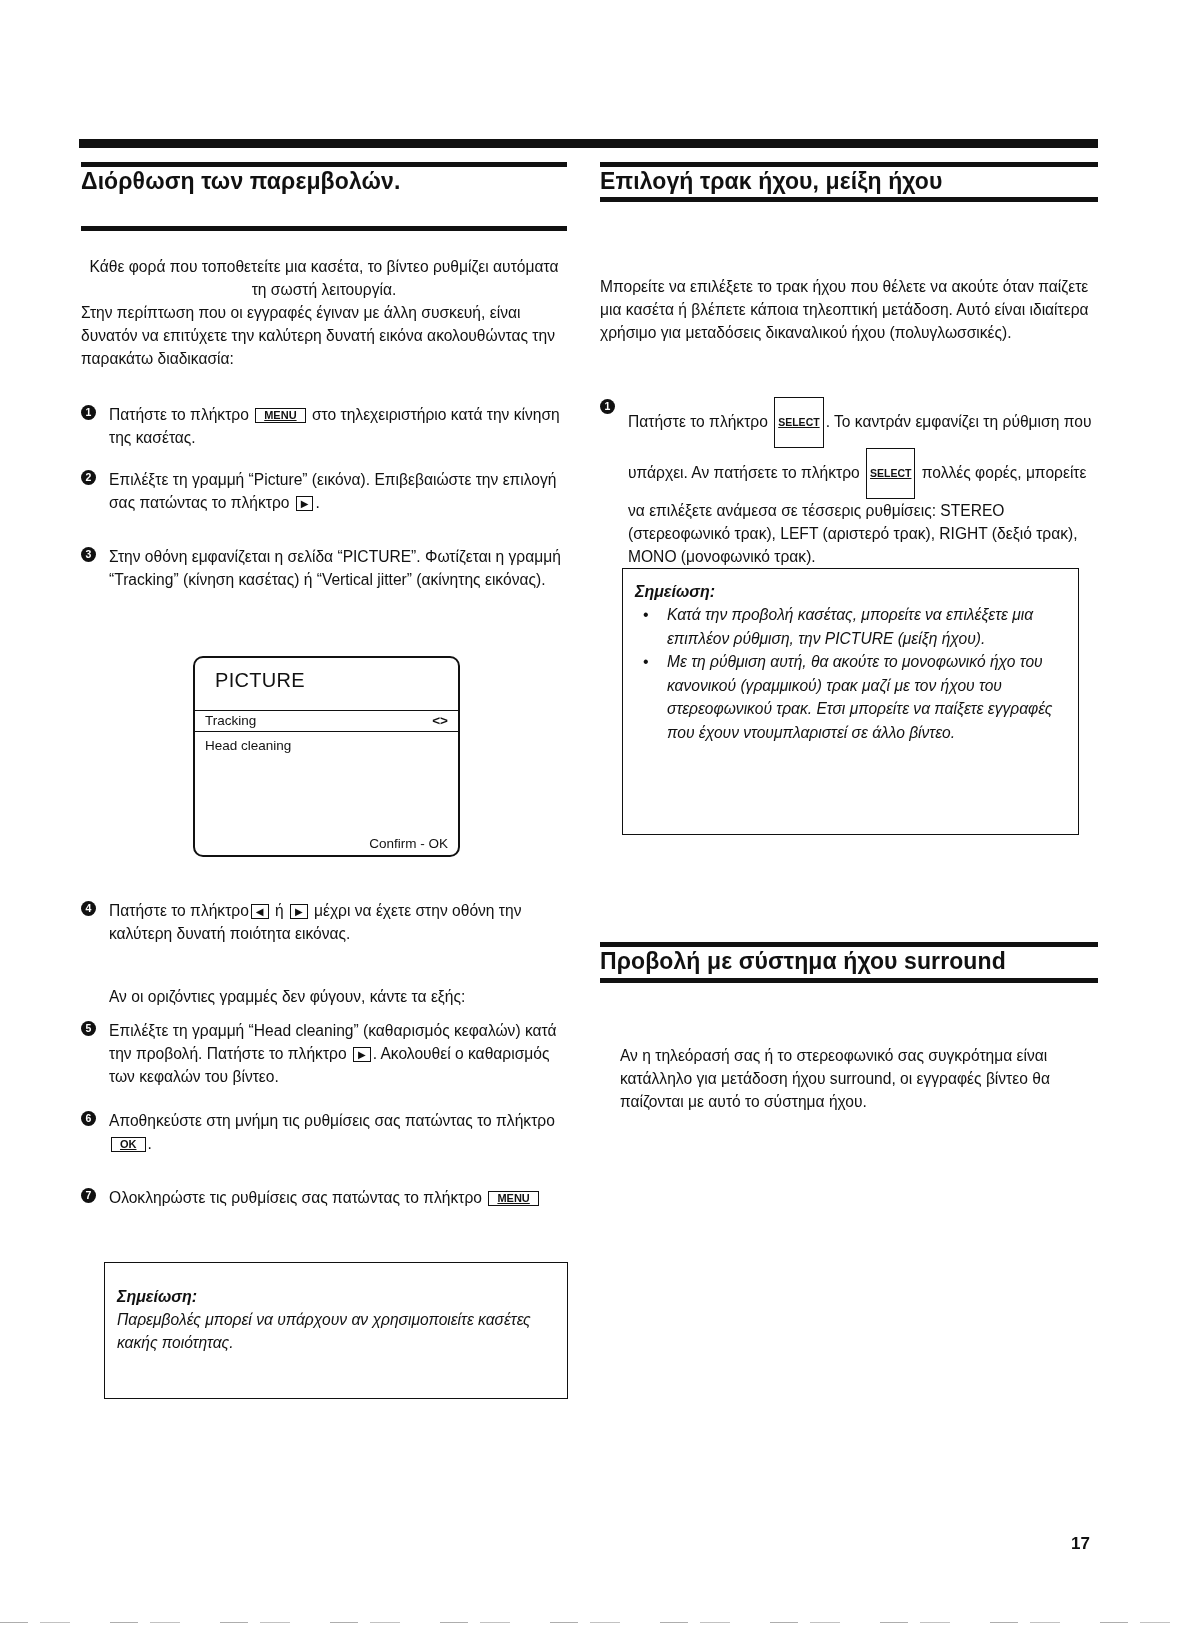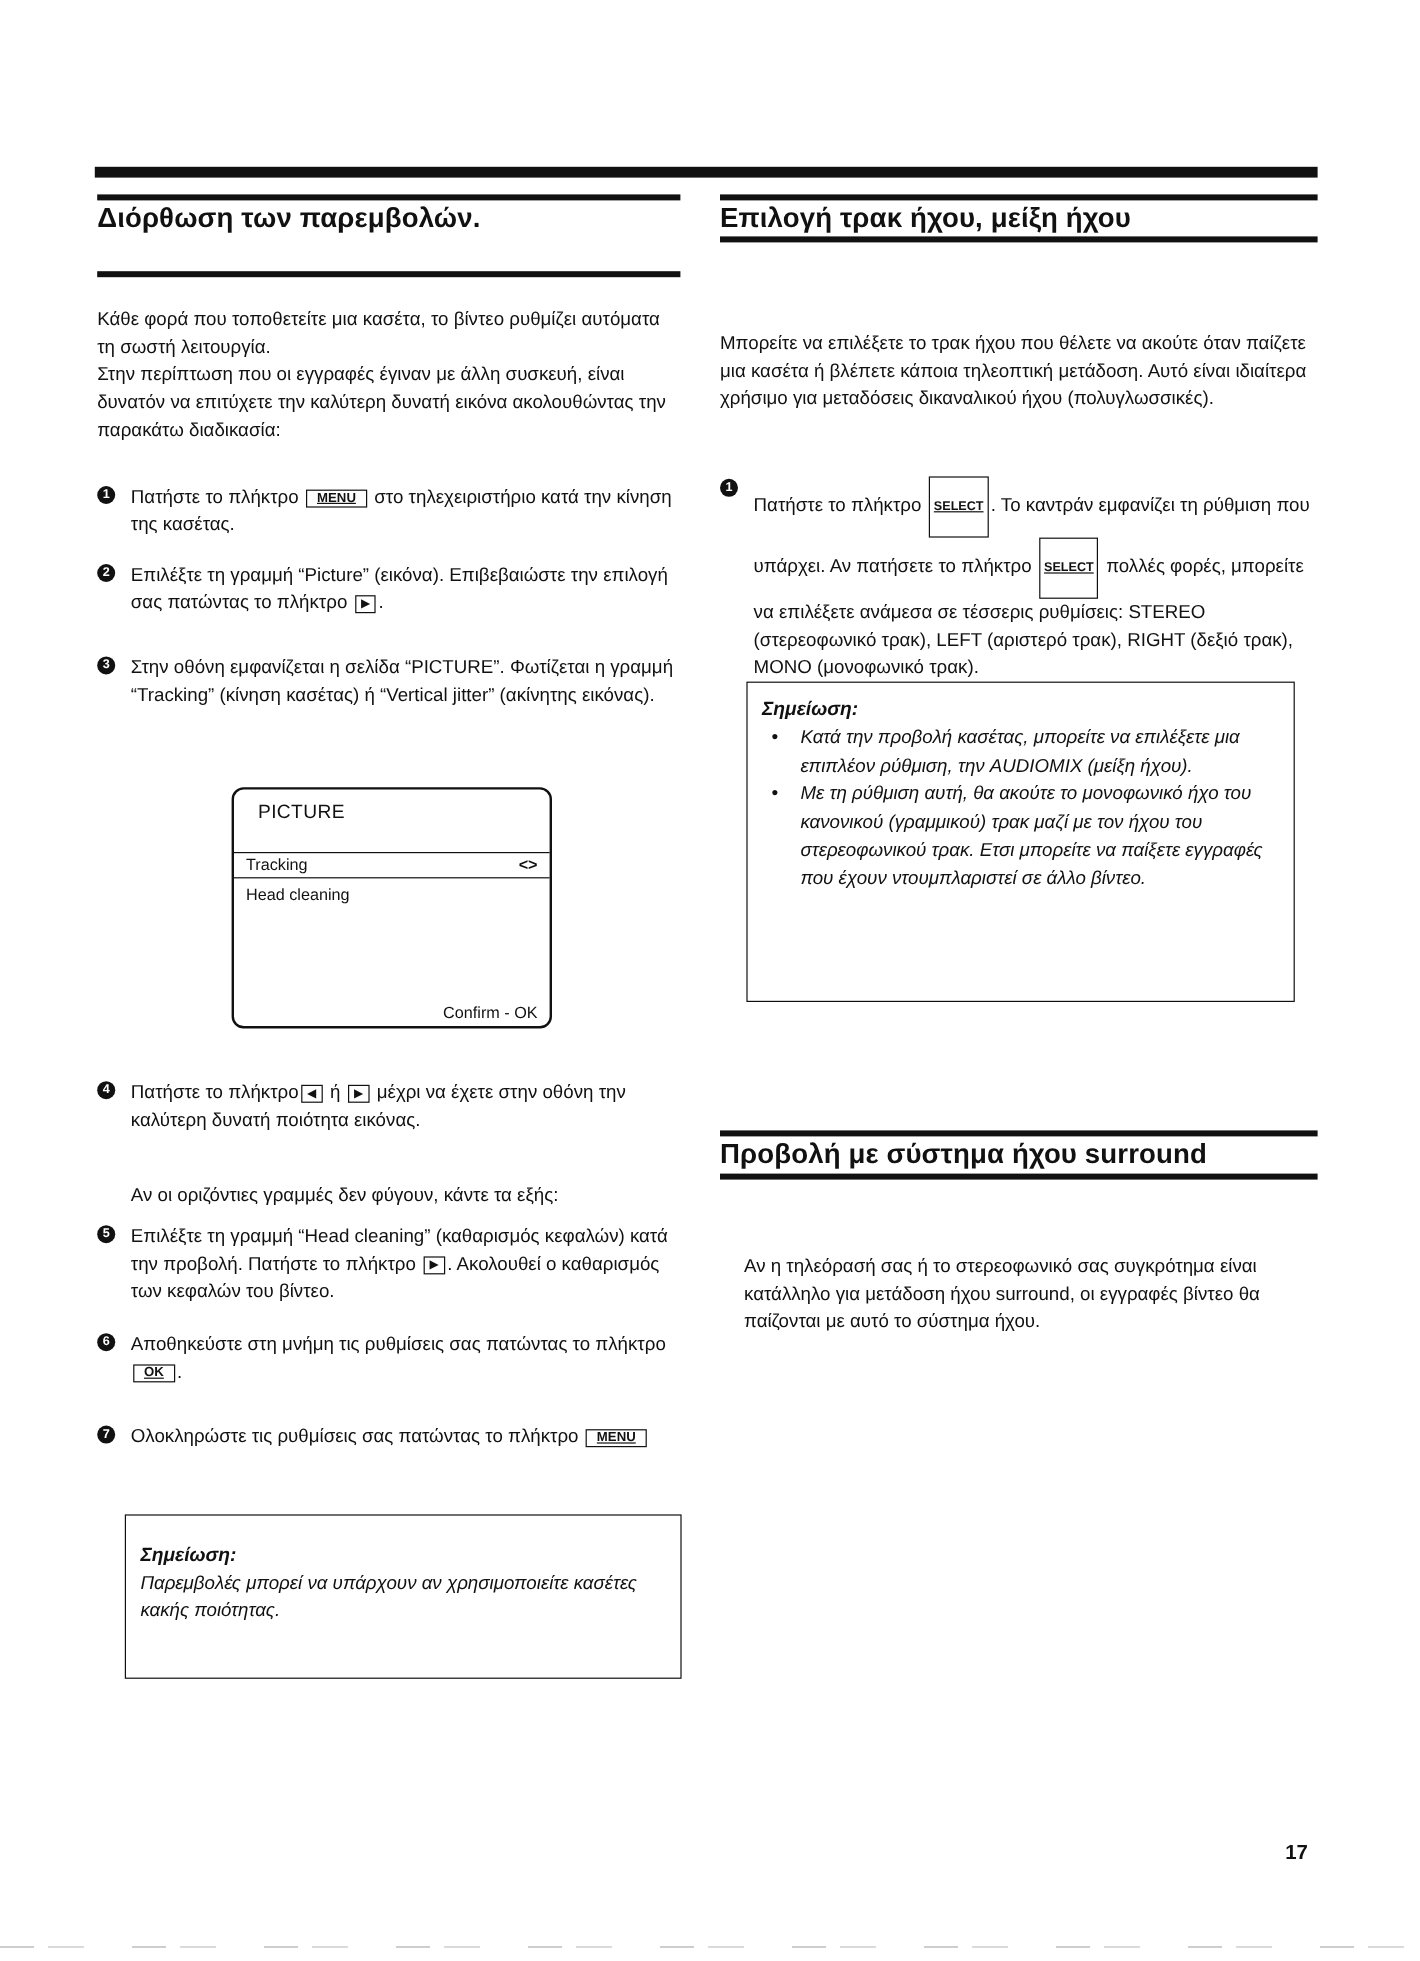--- a/index.html
+++ b/index.html
@@ -18,40 +18,40 @@
          padding: 0 8px; margin: 0 2px; vertical-align: 1px; text-decoration: underline; }
   .key.sel { padding: 18px 3px; font-size: 10.5px; }
   .key.arrow { padding: 0 4px; text-decoration: none; font-size: 10px; }
   .note { border: 1.5px solid #111; box-sizing: border-box; }
   .note .ntitle { font-weight: bold; font-style: italic; font-size: 16px; line-height: 23px; }
   .note .nbody { font-style: italic; font-size: 15.6px; line-height: 23px; }
   .note ul { margin: 0; padding: 0; list-style: none; }
   .note li { position: relative; padding-left: 32px; font-style: italic; font-size: 15.6px; line-height: 23.5px; }
   .note li::before { content: "\2022"; position: absolute; left: 8px; top: 0; font-style: normal; font-size: 16px; }
   .osd { border: 2px solid #111; border-radius: 10px; box-sizing: border-box; }
-  .osd .osd-title { position: absolute; left: 20px; top: 11px; font-size: 16px; letter-spacing: 0.3px; }
+  .osd .osd-title { position: absolute; left: 20px; top: 11px; font-size: 20px; letter-spacing: 0.3px; }
   .osd .row { position: absolute; left: 0; right: 0; font-size: 13.5px; padding-left: 10px; }
   .osd .row.hl { border-top: 1.5px solid #111; border-bottom: 1.5px solid #111; height: 20px; line-height: 20px; }
   .osd .arrows { position: absolute; right: 10px; top: 0; font-weight: bold; }
   .osd .confirm { position: absolute; right: 10px; bottom: 4px; font-size: 13.5px; }
   .pagenum { font-weight: bold; font-size: 17px; }
   .scanline { left: 0; top: 1622px; width: 1183px; height: 1px; background: repeating-linear-gradient(90deg, #777 0 28px, transparent 28px 40px, #999 40px 70px, transparent 70px 110px); opacity: 0.6; }
 </style>
 </head>
 <body>
 
 <div class="abs topbar"></div>
 
 <div class="abs col-rule" style="left:81px; top:162px; width:486px;"></div>
 <h2 class="abs section-title" style="left:81px; top:167px; width:486px;">
   <span>Διόρθωση των παρεμβολών.</span><br>
 </h2>
 <div class="abs col-rule" style="left:81px; top:226px; width:486px;"></div>
 
-<p class="abs para" style="left:81px; top:255px; width:486px;">Κάθε φορά που τοποθετείτε μια κασέτα, το βίντεο ρυθμίζει αυτόματα τη σωστή λειτουργία.</p>
+<p class="abs para" style="left:81px; top:255px; width:486px;text-align:center;">Κάθε φορά που τοποθετείτε μια κασέτα, το βίντεο ρυθμίζει αυτόματα τη σωστή λειτουργία.</p>
 <p class="abs para" style="left:81px; top:301px; width:486px;">Στην περίπτωση που οι εγγραφές έγιναν με άλλη συσκευή, είναι δυνατόν να επιτύχετε την καλύτερη δυνατή εικόνα ακολουθώντας την παρακάτω διαδικασία:</p>
 
 <div class="abs step" style="left:81px; top:403px; width:490px;">
   <span class="num">1</span>
   <span class="text">
     <span>Πατήστε το πλήκτρο</span>
     <span class="key">MENU</span>
     <span>στο τηλεχειριστήριο κατά την κίνηση της κασέτας.</span>
   </span>
 </div>
@@ -134,21 +134,21 @@
     <span>Πατήστε το πλήκτρο</span>
     <span class="key sel">SELECT</span><span>. Το καντράν εμφανίζει τη ρύθμιση που υπάρχει. Αν πατήσετε το πλήκτρο</span>
     <span class="key sel">SELECT</span>
     <span>πολλές φορές, μπορείτε να επιλέξετε ανάμεσα σε τέσσερις ρυθμίσεις: STEREO (στερεοφωνικό τρακ), LEFT (αριστερό τρακ), RIGHT (δεξιό τρακ), MONO (μονοφωνικό τρακ).</span>
   </span>
 </div>
 
 <div class="abs note" style="left:622px; top:568px; width:457px; height:267px; padding:11px 10px 0 12px;">
   <div class="ntitle">Σημείωση:</div>
   <ul>
-    <li>Κατά την προβολή κασέτας, μπορείτε να επιλέξετε μια επιπλέον ρύθμιση, την AUDIOMIX (μείξη ήχου).</li>
+    <li>Κατά την προβολή κασέτας, μπορείτε να επιλέξετε μια επιπλέον ρύθμιση, την PICTURE (μείξη ήχου).</li>
     <li>Με τη ρύθμιση αυτή, θα ακούτε το μονοφωνικό ήχο του κανονικού (γραμμικού) τρακ μαζί με τον ήχου του στερεοφωνικού τρακ. Ετσι μπορείτε να παίξετε εγγραφές που έχουν ντουμπλαριστεί σε άλλο βίντεο.</li>
   </ul>
 </div>
 
 <div class="abs col-rule" style="left:600px; top:942px; width:498px;"></div>
 <h2 class="abs section-title" style="left:600px; top:947px; width:498px;">Προβολή με σύστημα ήχου surround</h2>
 <div class="abs col-rule" style="left:600px; top:978px; width:498px;"></div>
 <p class="abs para" style="left:600px; top:1044px; width:496px;margin-left:20px;">Αν η τηλεόρασή σας ή το στερεοφωνικό σας συγκρότημα είναι κατάλληλο για μετάδοση ήχου surround, οι εγγραφές βίντεο θα παίζονται με αυτό το σύστημα ήχου.</p>
 
 <div class="abs pagenum" style="left:1071px; top:1534px;">17</div>

